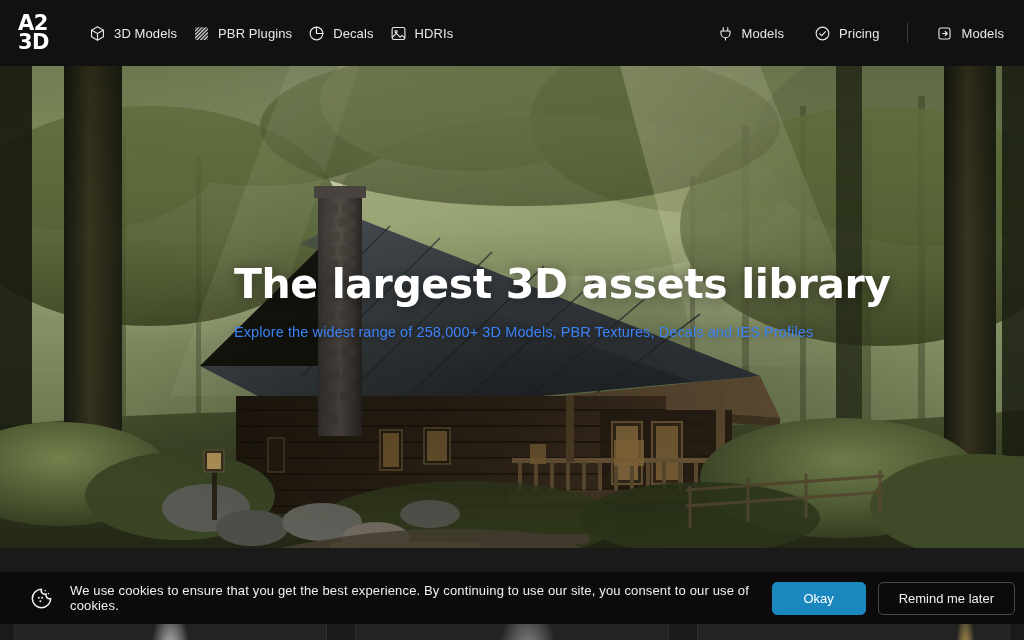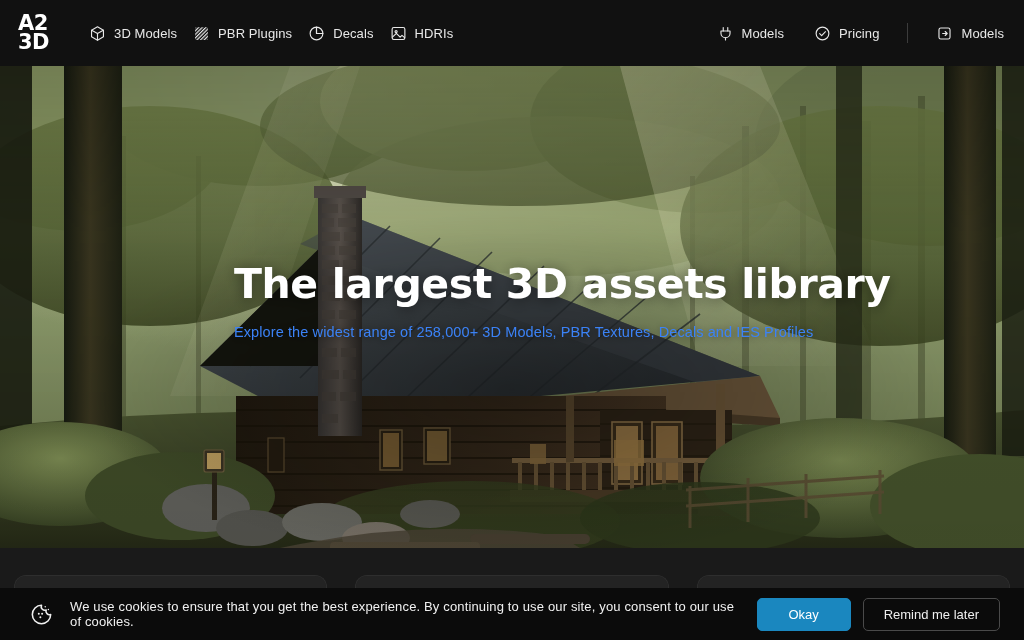--- a/index.html
+++ b/index.html
@@ -166,27 +166,27 @@
   }
   .card-3 .thumb {
     background:
       radial-gradient(ellipse 5% 130% at 86% 128%, rgba(222,186,92,0.88), rgba(40,40,40,0) 62%),
       #232323;
   }
 
   
   .cookie-bar {
     position: absolute;
-    left: 0; bottom: 0;
+    left: 0; bottom: 16px;
     width: 1024px;
     height: 52px;
     background: #0b0b0b;
     display: flex;
     align-items: center;
-    padding: 0 24px 0 28px;
+    padding: 0 9px 0 28px;
     gap: 16px;
     z-index: 40;
   }
   .cookie-icon {
     flex: 0 0 auto;
     width: 26px; height: 26px;
     display: flex; align-items: center; justify-content: center;
   }
   .cookie-text {
     color: #f0f0f0;

